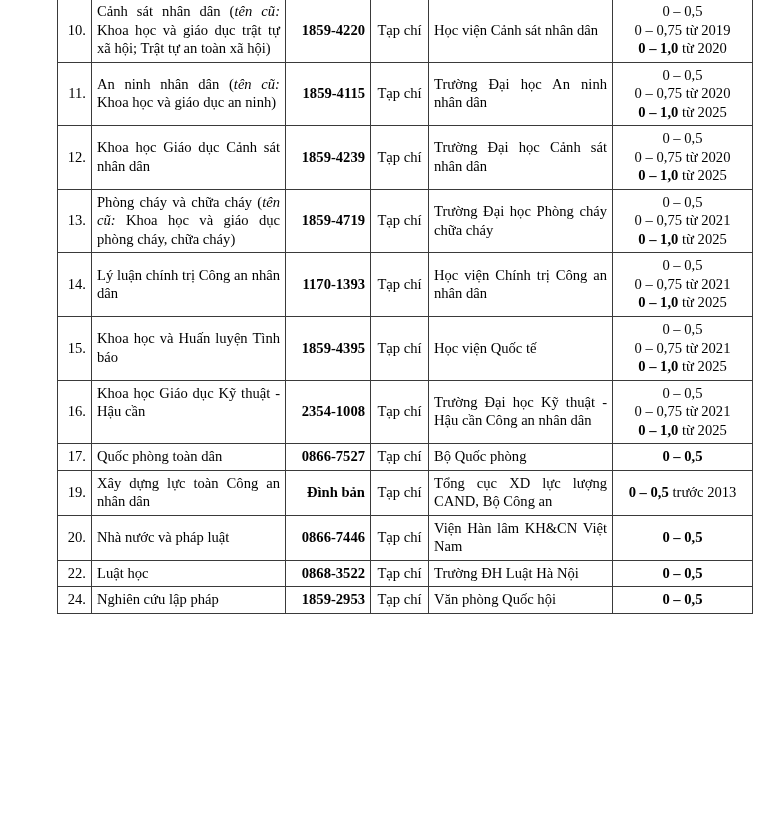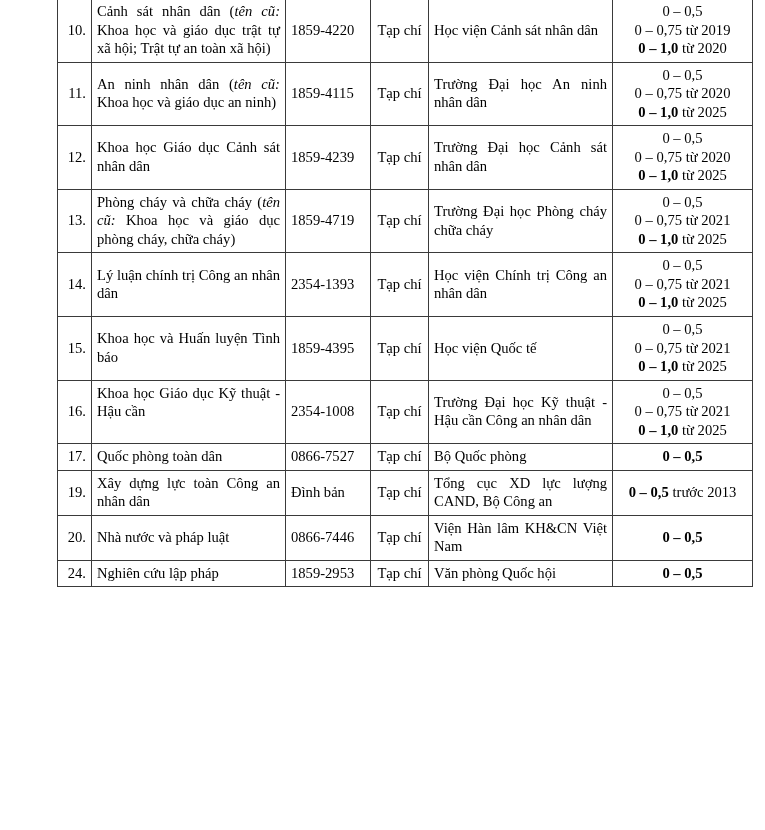--- a/index.html
+++ b/index.html
@@ -51,22 +51,23 @@
   }
   td.name {
     text-align: justify;
     text-align-last: left;
     hyphens: none;
     padding-left: 7px;
     padding-right: 6px;
   }
   td.name.topal { vertical-align: top; }
   td.issn {
-    text-align: left;
+    text-align: right;
     white-space: nowrap;
+    font-weight: bold;
   }
   td.type {
     text-align: center;
   }
   td.org {
     text-align: justify;
     text-align-last: left;
     padding-left: 7px;
     padding-right: 6px;
   }
@@ -140,21 +141,21 @@
           <td class="org">Trường Đại học Phòng cháy chữa cháy</td>
           <td class="score">
             <span class="score-line">0 – 0,5</span>
             <span class="score-line">0 – 0,75 từ 2021</span>
             <span class="score-line bold"><span>0 – 1,0</span><span class="yr"> từ 2025</span></span>
           </td>
         </tr>
         <tr>
           <td class="idx">14.</td>
           <td class="name"><span>Lý luận chính trị Công an nhân dân</span></td>
-          <td class="issn">2354-1393</td>
+          <td class="issn">1170-1393</td>
           <td class="type">Tạp chí</td>
           <td class="org">Học viện Chính trị Công an nhân dân</td>
           <td class="score">
             <span class="score-line">0 – 0,5</span>
             <span class="score-line">0 – 0,75 từ 2021</span>
             <span class="score-line bold"><span>0 – 1,0</span><span class="yr"> từ 2025</span></span>
           </td>
         </tr>
         <tr>
           <td class="idx">15.</td>
@@ -199,20 +200,30 @@
           <td class="score">
             <span class="score-line bold"><span>0 – 0,5</span><span class="yr"> trước 2013</span></span>
           </td>
         </tr>
         <tr>
           <td class="idx">20.</td>
           <td class="name nowrapcell"><span>Nhà nước và pháp luật</span></td>
           <td class="issn">0866-7446</td>
           <td class="type">Tạp chí</td>
           <td class="org">Viện Hàn lâm KH&amp;CN Việt Nam</td>
+          <td class="score">
+            <span class="score-line bold"><span>0 – 0,5</span></span>
+          </td>
+        </tr>
+        <tr>
+          <td class="idx">22.</td>
+          <td class="name nowrapcell"><span>Luật học</span></td>
+          <td class="issn">0868-3522</td>
+          <td class="type">Tạp chí</td>
+          <td class="org">Trường ĐH Luật Hà Nội</td>
           <td class="score">
             <span class="score-line bold"><span>0 – 0,5</span></span>
           </td>
         </tr>
         <tr>
           <td class="idx">24.</td>
           <td class="name nowrapcell"><span>Nghiên cứu lập pháp</span></td>
           <td class="issn">1859-2953</td>
           <td class="type">Tạp chí</td>
           <td class="org">Văn phòng Quốc hội</td>

